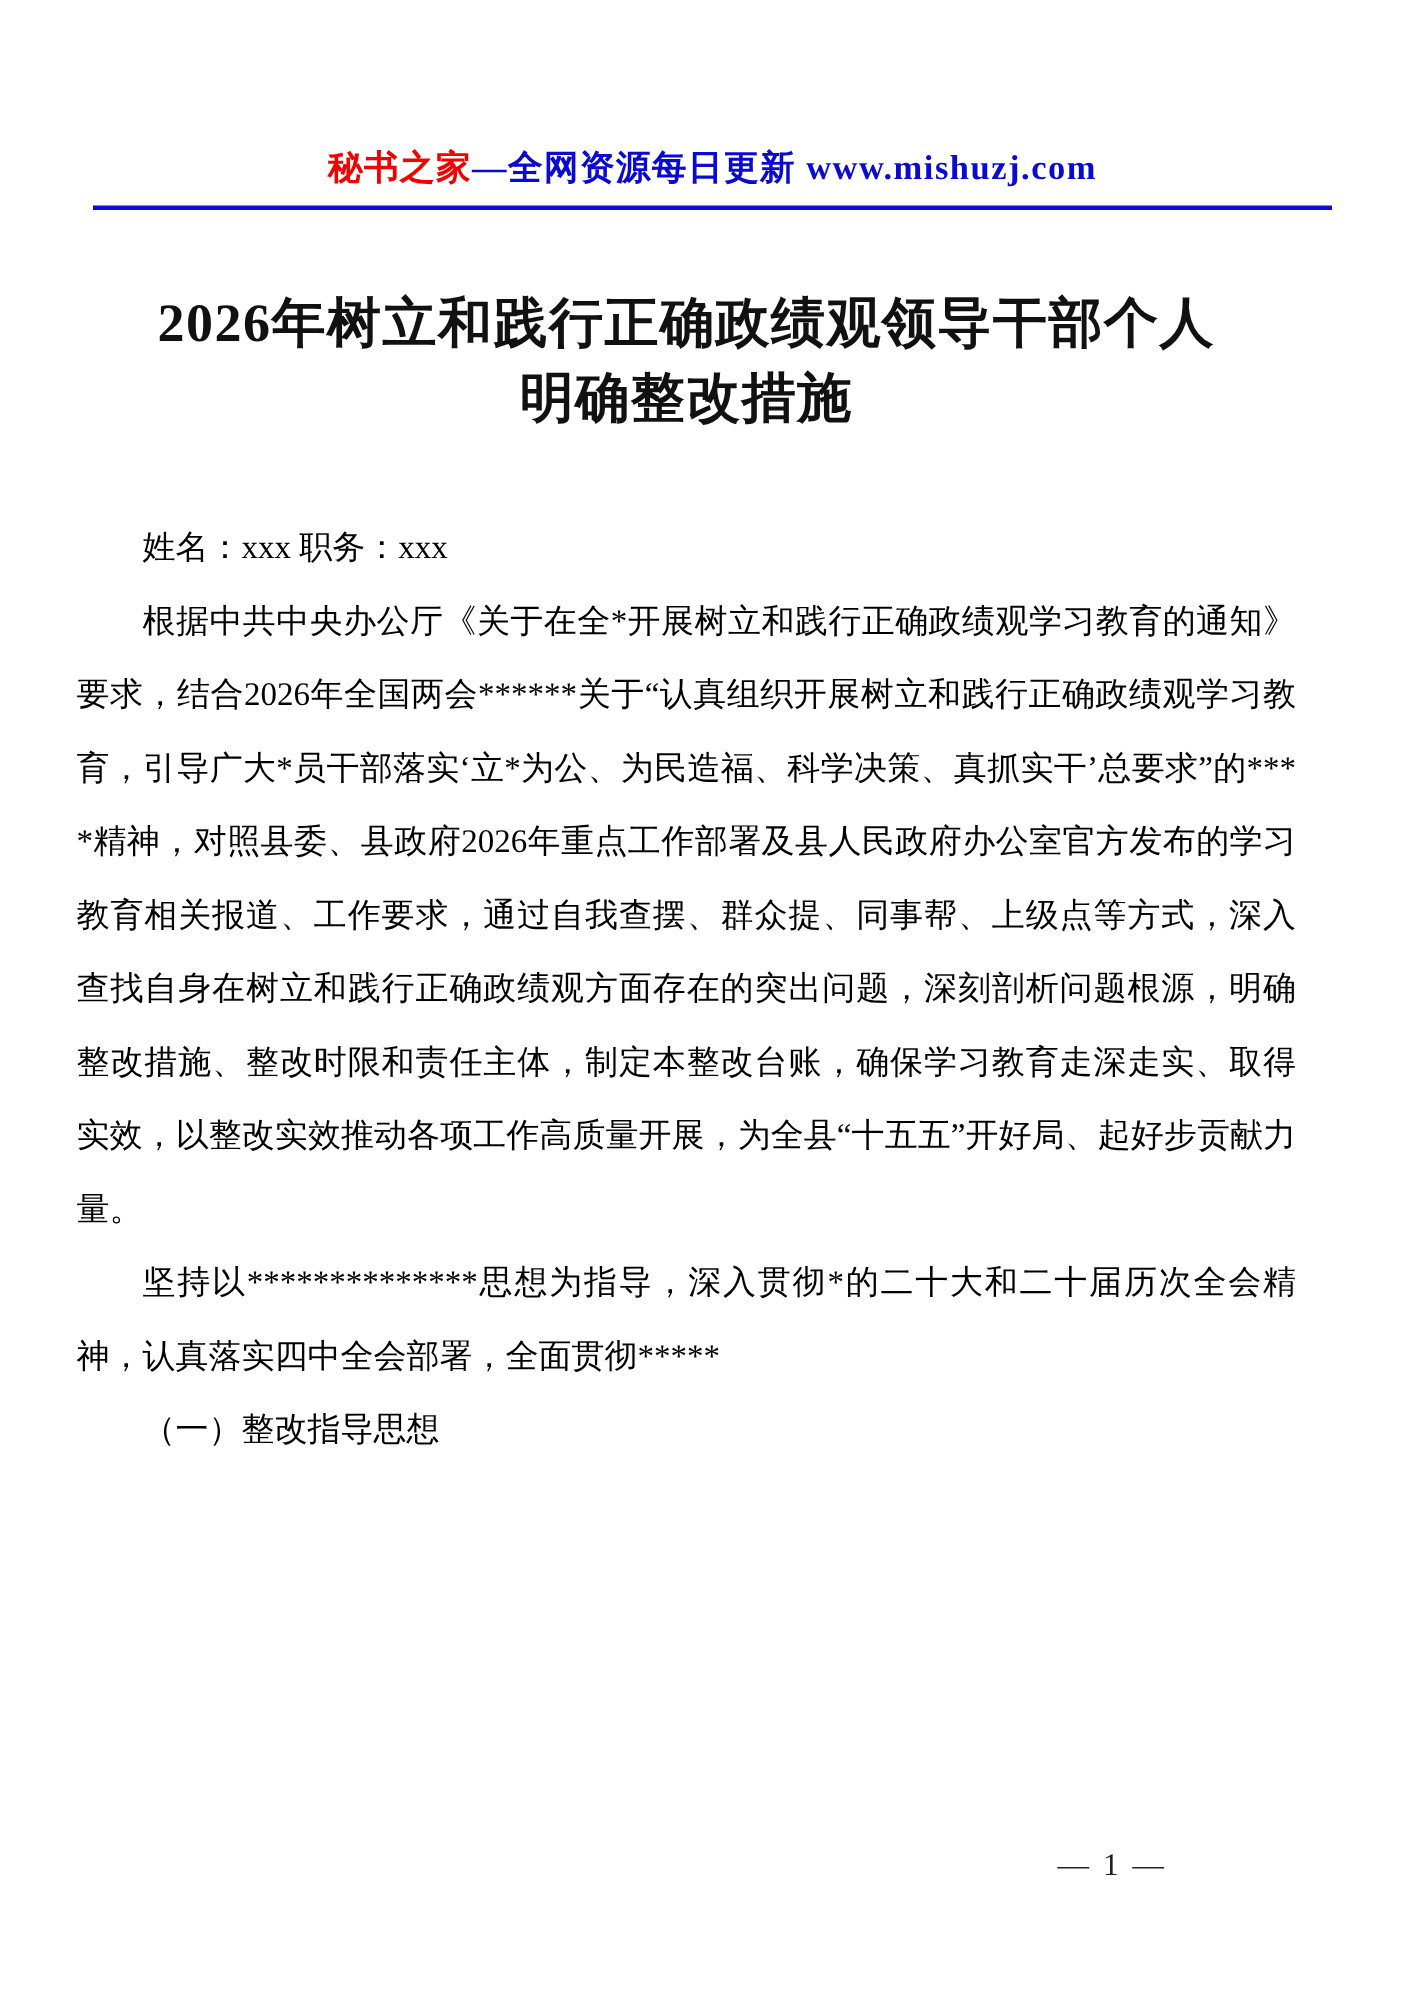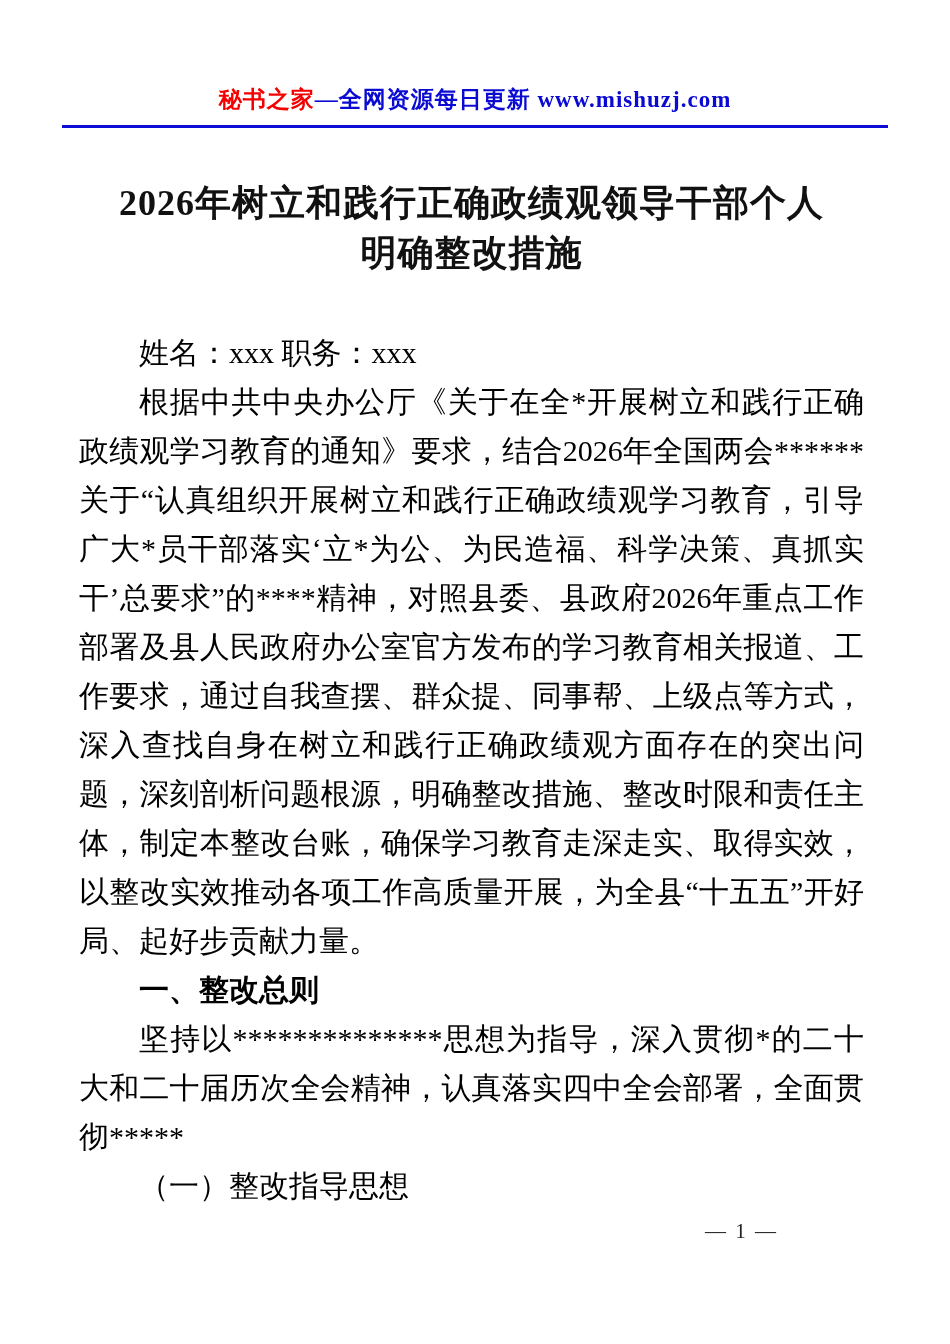--- a/index.html
+++ b/index.html
@@ -1,46 +1,46 @@
 <!DOCTYPE html>
 <html><head>
 <meta charset="utf-8">
 <style>
   * { box-sizing: border-box; }
   html, body { margin: 0; padding: 0; background: #ffffff; }
   .page {
     width: 950px;
     height: 1308px;
-    margin: 0 auto;
+    margin: 12px auto;
     position: relative;
     background: #ffffff;
     color: #000000;
     font-family: "Liberation Serif", "DejaVu Serif", serif;
     overflow: hidden;
   }
   
   .site-header { text-align: center; padding-top: 84px; }
   .header-line { font-size: 23px; font-weight: 700; letter-spacing: 1px; white-space: nowrap; }
   .brand { color: #f40000; }
   .tagline { color: #0a0ad2; }
   .site-url { color: #0a0ad2; cursor: pointer; }
   .header-divider { height: 0; border-bottom: 3px solid #0d0dd6; margin: 10px 62px 0 62px; }
   
-  .content { padding: 50px 86px 0 79px; }
+  .content { padding: 50px 86px 0 51px; }
   .doc-title {
     font-size: 36px;
     line-height: 50px;
     text-align: center;
     font-weight: 700;
     letter-spacing: 1px;
     color: #111111;
     margin: 0 0 50px 0;
   }
   .para {
-    font-size: 30px;
+    font-size: 22px;
     line-height: 49px;
     margin: 0;
     text-indent: 2em;
     text-align: justify;
     color: #000000;
     word-break: break-all;
   }
   .section-h1 { font-weight: 700; }
   
   .page-footer {
@@ -65,21 +65,20 @@
   </div>
 
   <div class="content">
     <h1 class="doc-title">
       <span>2026年树立和践行正确政绩观领导干部个人</span><br>
       <span>明确整改措施</span>
     </h1>
 
     <p class="para">姓名：xxx 职务：xxx</p>
     <p class="para">根据中共中央办公厅《关于在全*开展树立和践行正确政绩观学习教育的通知》要求，结合2026年全国两会******关于“认真组织开展树立和践行正确政绩观学习教育，引导广大*员干部落实‘立*为公、为民造福、科学决策、真抓实干’总要求”的****精神，对照县委、县政府2026年重点工作部署及县人民政府办公室官方发布的学习教育相关报道、工作要求，通过自我查摆、群众提、同事帮、上级点等方式，深入查找自身在树立和践行正确政绩观方面存在的突出问题，深刻剖析问题根源，明确整改措施、整改时限和责任主体，制定本整改台账，确保学习教育走深走实、取得实效，以整改实效推动各项工作高质量开展，为全县“十五五”开好局、起好步贡献力量。</p>
-    <p class="para section-h1">一、整改总则</p>
     <p class="para">坚持以**************思想为指导，深入贯彻*的二十大和二十届历次全会精神，认真落实四中全会部署，全面贯彻*****</p>
     <p class="para">（一）整改指导思想</p>
   </div>
 
   <div class="page-footer">
     <span>— 1 —</span>
   </div>
 
 </div>
 

